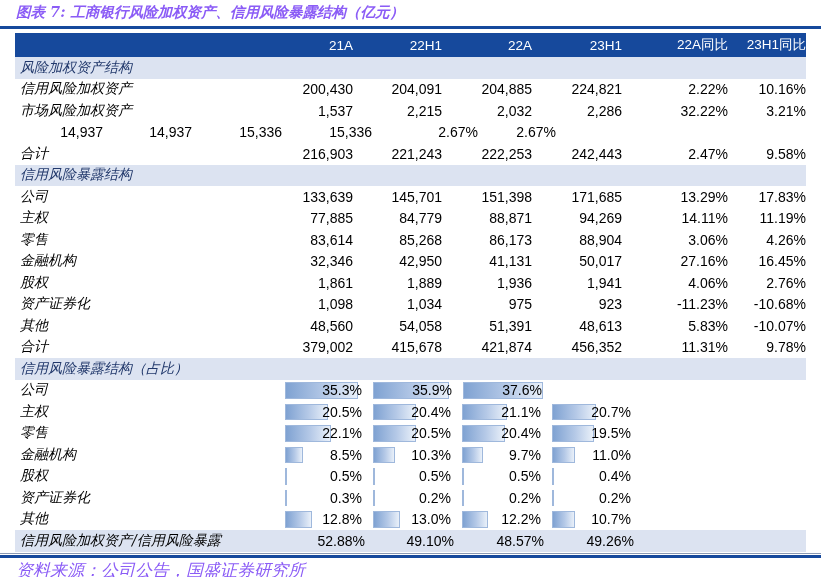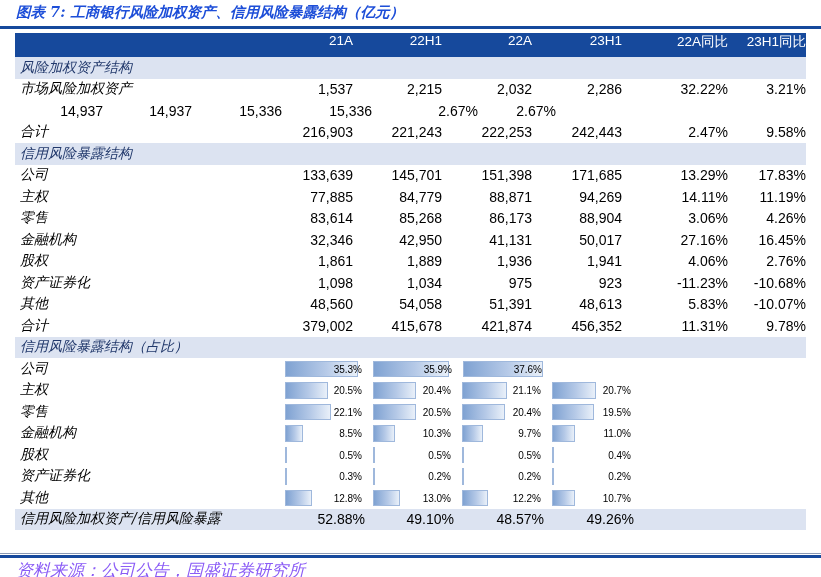--- a/index.html
+++ b/index.html
@@ -1,46 +1,46 @@
 <!DOCTYPE html>
 <html><head>
 <meta charset="utf-8">
 <style>
   html,body{margin:0;padding:0;background:#fff;}
   .page{position:relative;width:821px;height:577px;background:#ffffff;overflow:hidden;
         font-family:"Liberation Sans",sans-serif;}
 
   
   .fig-title{position:absolute;left:16px;top:3px;font-family:"DejaVu Serif",serif;
-             font-style:italic;font-weight:bold;font-size:14.5px;color:#1d4ed8;white-space:nowrap;}
+             font-style:italic;font-weight:bold;font-size:14.5px;color:#8b5cf6;white-space:nowrap;}
   .rule-top{position:absolute;left:0;top:26px;width:821px;height:3px;background:#16499c;}
 
   
   .table{position:absolute;left:15px;top:33px;width:791px;}
   .thead{display:flex;height:24px;background:#16499c;color:#ffffff;
-         font-size:13.5px;align-items:flex-start;}
+         font-size:13.5px;align-items:center;}
   .lblcol{width:250px;box-sizing:border-box;padding-left:5px;}
   .cell{box-sizing:border-box;text-align:right;white-space:nowrap;}
   .c1{width:88px}.c2{width:89px}.c3{width:90px}.c4{width:90px}.c5{width:106px}.c6{width:78px}
 
   .row{display:flex;height:21.5px;align-items:center;font-size:14px;color:#000;}
   .row .lbl{width:250px;box-sizing:border-box;padding-left:5px;
             font-family:"DejaVu Serif",serif;font-style:italic;white-space:nowrap;}
   .row.section{background:#dce3f1;}
   .row.section .lbl{color:#21386b;}
   .row.highlight{background:#dce3f1;}
 
   
   .bar-cell{position:relative;height:100%;}
   .bar-area{position:absolute;left:20px;right:-10px;top:2.5px;bottom:2.5px;}
   .bar-fill{position:absolute;left:0;top:0;bottom:0;box-sizing:border-box;
             border:1px solid #9fb8dc;
             background:linear-gradient(90deg,#7fa2d2 0%,#b5c9e7 55%,#e9f0f9 100%);}
   .bar-txt{position:absolute;right:1px;top:50%;transform:translateY(-50%);
-           font-size:10px;color:#000;}
+           font-size:14px;color:#000;}
   .shift{position:relative;left:12px;margin-left:24px;}
 
   
   .rule-thin{position:absolute;left:0;top:553px;width:821px;height:1px;background:#8b9ab5;}
   .rule-thick{position:absolute;left:0;top:555px;width:821px;height:3px;background:#16499c;}
   .source{position:absolute;left:16px;top:559px;font-family:"DejaVu Serif",serif;
           font-style:italic;font-size:17px;color:#8b5cf6;white-space:nowrap;}
 </style>
 </head>
 <body>
@@ -62,20 +62,29 @@
       <div class="cell c3">22A</div>
       <div class="cell c4">23H1</div>
       <div class="cell c5">22A同比</div>
       <div class="cell c6">23H1同比</div>
     </div>
     <div id="rows">
         <div class="row section">
           <div class="lbl">风险加权资产结构</div>
         </div>
         <div class="row data">
+          <div class="lbl">信用风险加权资产</div>
+          <div class="cell c1"><span>200,430</span></div>
+          <div class="cell c2"><span>204,091</span></div>
+          <div class="cell c3"><span>204,885</span></div>
+          <div class="cell c4"><span>224,821</span></div>
+          <div class="cell c5"><span>2.22%</span></div>
+          <div class="cell c6"><span>10.16%</span></div>
+        </div>
+        <div class="row data">
           <div class="lbl">市场风险加权资产</div>
           <div class="cell c1"><span>1,537</span></div>
           <div class="cell c2"><span>2,215</span></div>
           <div class="cell c3"><span>2,032</span></div>
           <div class="cell c4"><span>2,286</span></div>
           <div class="cell c5"><span>32.22%</span></div>
           <div class="cell c6"><span>3.21%</span></div>
         </div>
         <div class="row data">
           <div class="cell c1"><span>14,937</span></div>

